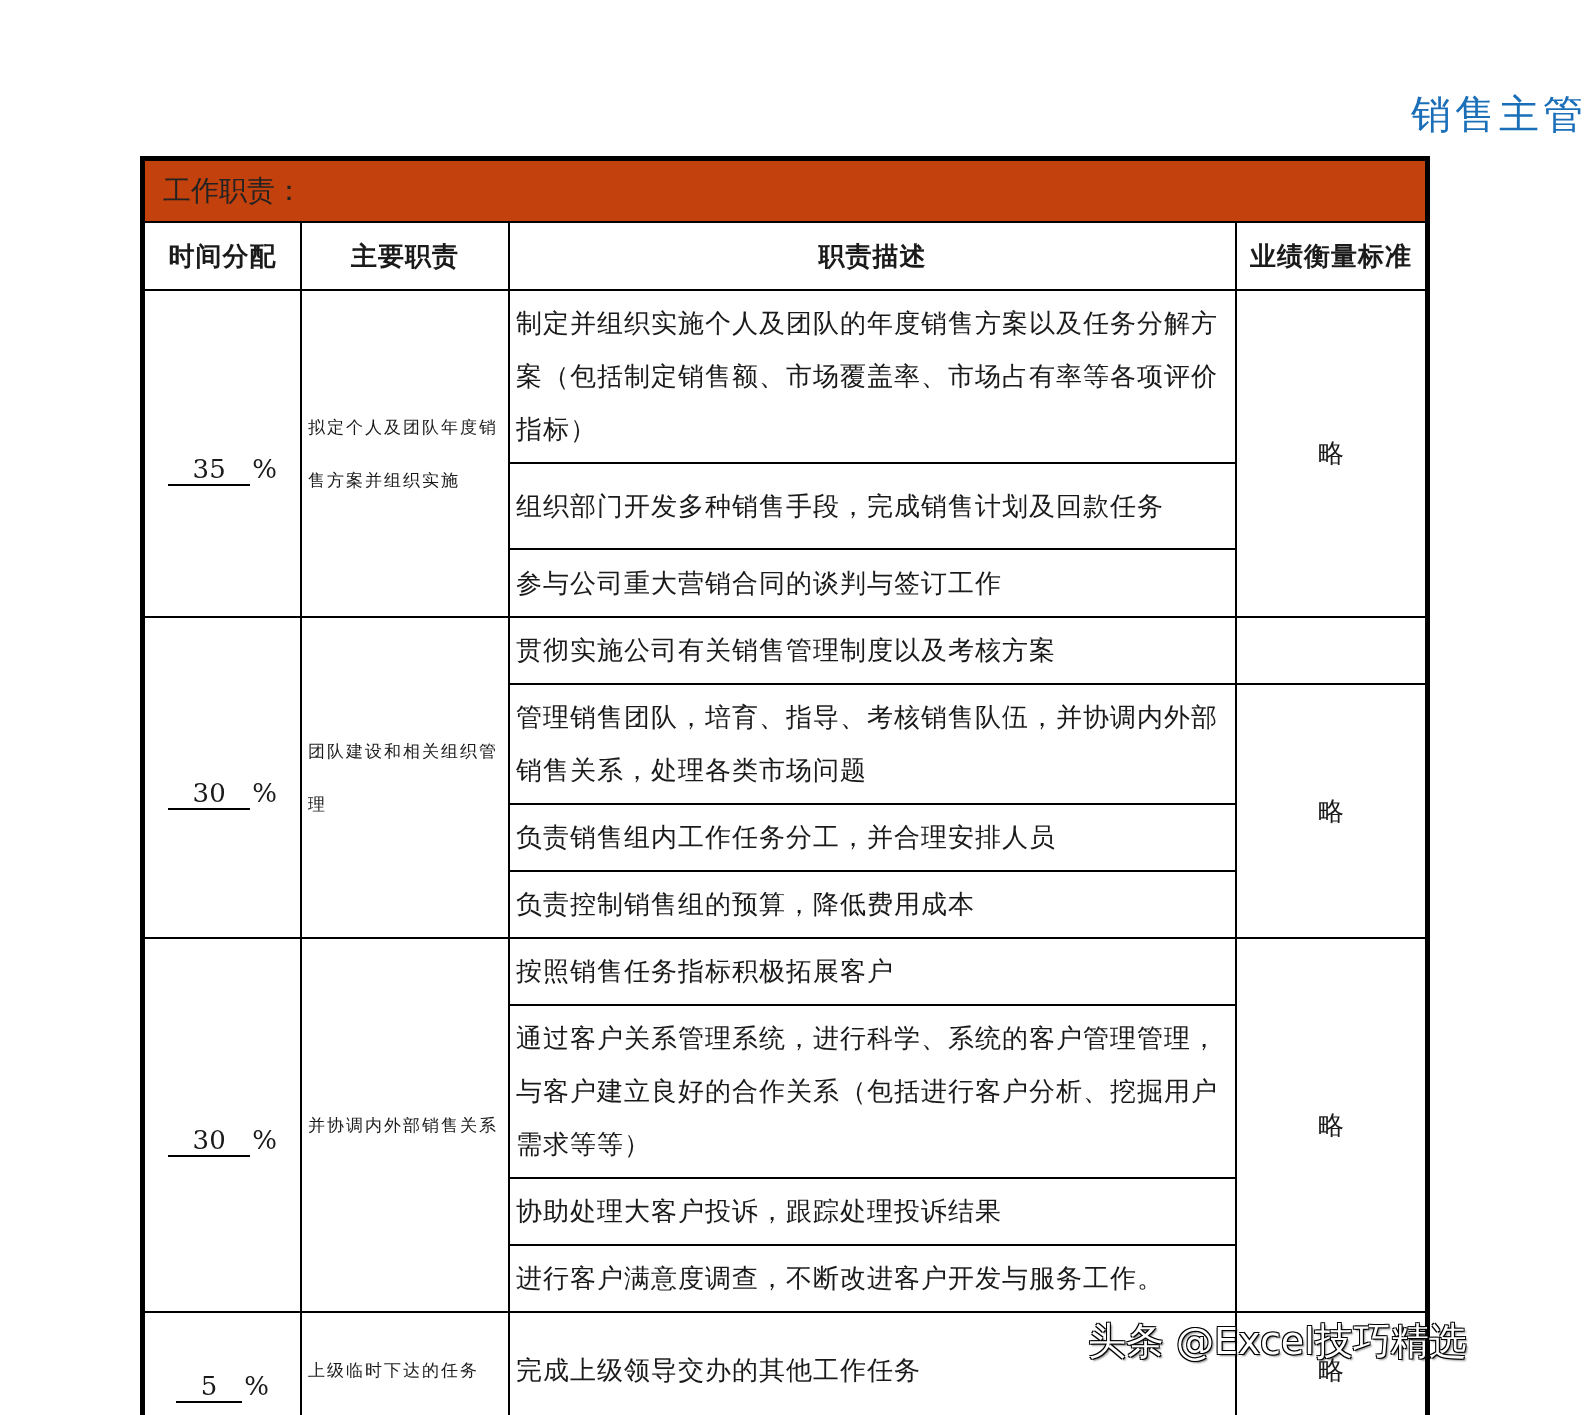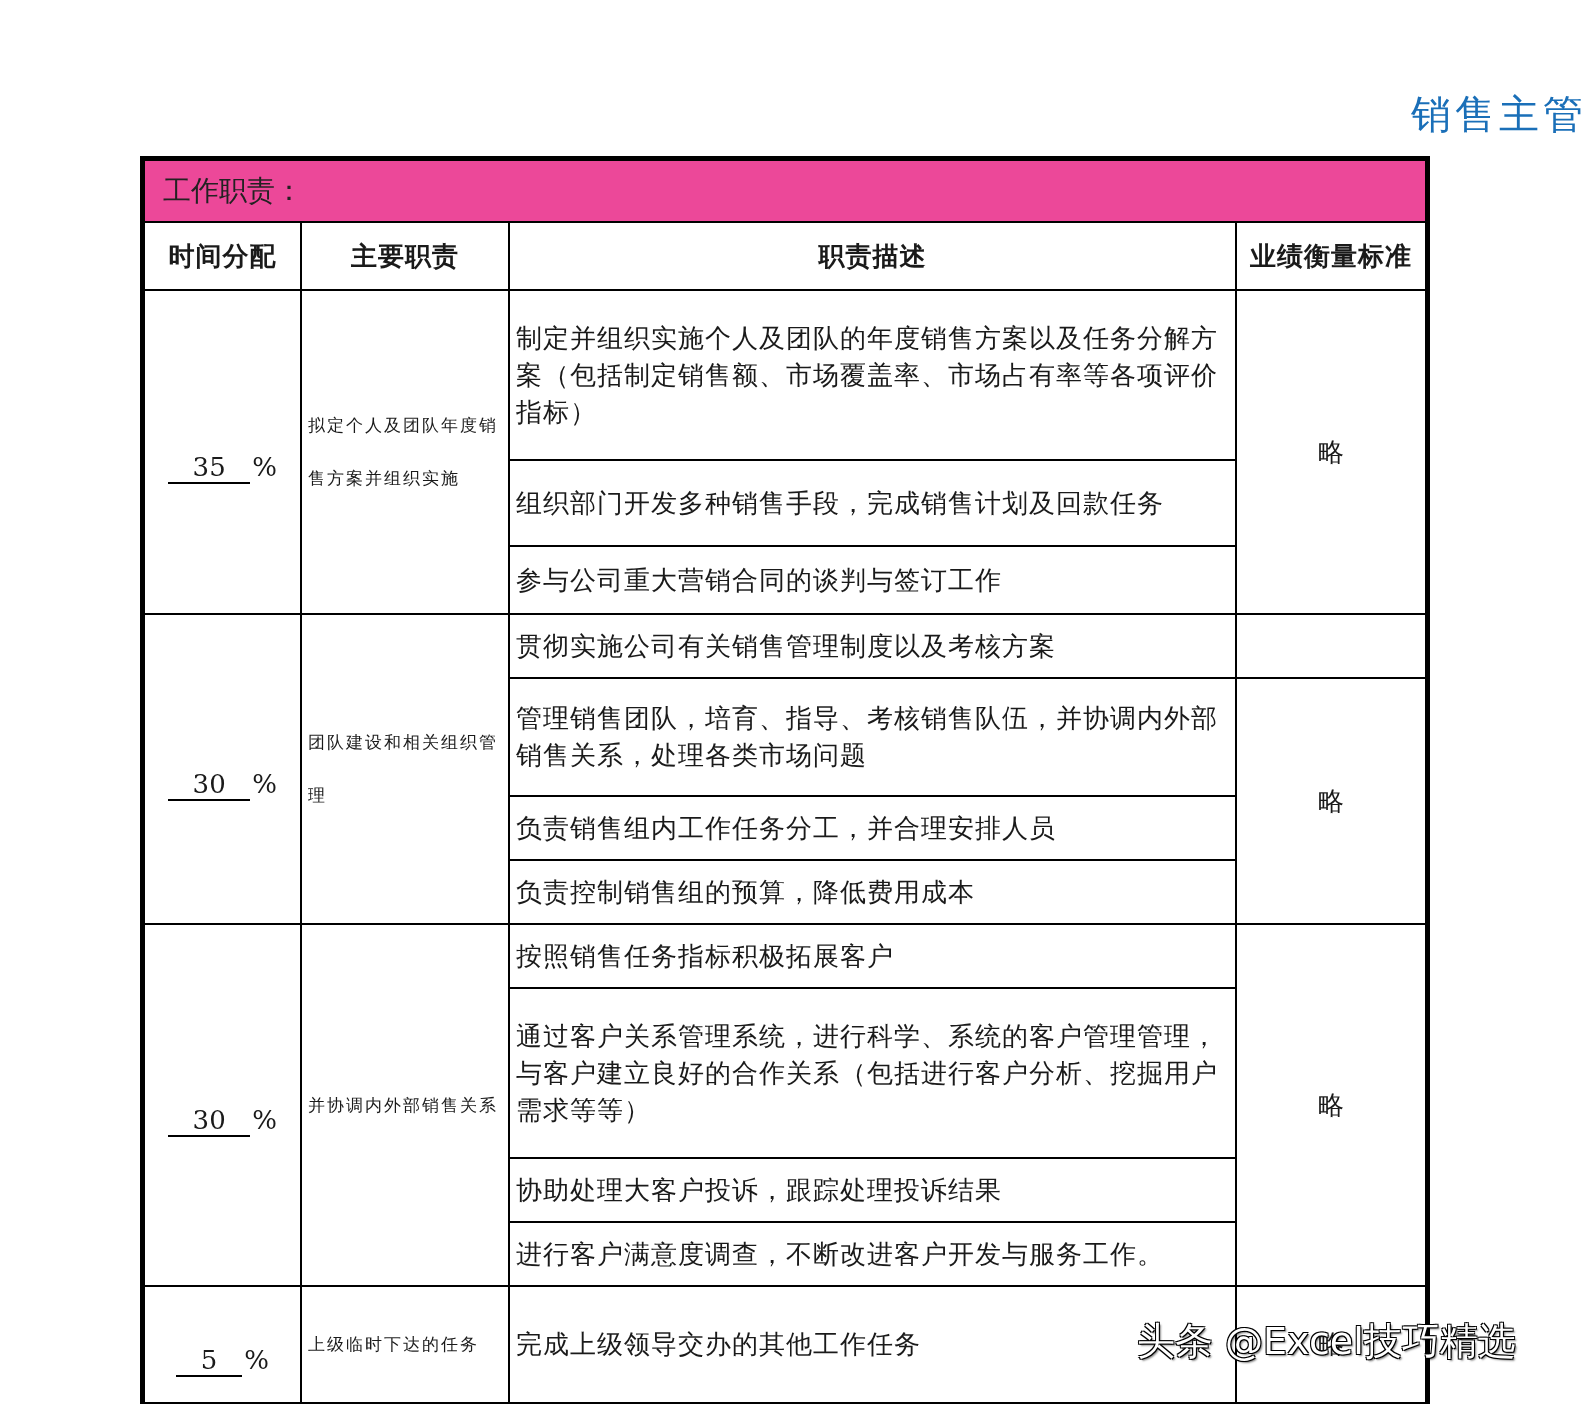--- a/index.html
+++ b/index.html
@@ -12,21 +12,21 @@
       position: absolute; left: 0; top: 84px; width: 1587px;
       text-align: right; font-family: "DejaVu Sans", "Liberation Sans", sans-serif;
       font-size: 40px; color: #1a6fb8; letter-spacing: 4px; line-height: 60px;
     }
     .sheet {
       position: absolute; left: 140px; top: 156px; width: 1290px;
       border-top: 5px solid #000; border-left: 5px solid #000; border-right: 5px solid #000;
       box-sizing: border-box;
     }
     .section-header {
-      height: 62px; background: #ec4899; border-bottom: 2px solid #000;
+      height: 62px; background: #c2410c; border-bottom: 2px solid #000;
       box-sizing: border-box; padding-left: 18px;
       font-family: "DejaVu Sans", "Liberation Sans", sans-serif;
       font-size: 28px; line-height: 60px; color: #222;
     }
     table { border-collapse: collapse; width: 100%; table-layout: fixed; }
     td, th { border: 2px solid #000; padding: 0; vertical-align: middle; }
     tr > *:first-child { border-left: none; }
     tr > *:last-child { border-right: none; }
     thead th {
       height: 66px; font-weight: bold; font-size: 26px; text-align: center;
@@ -41,26 +41,26 @@
     .pct-value {
       display: inline-block; width: 82px; text-align: center;
       border-bottom: 2px solid #000; line-height: 30px;
     }
     .pct-sign { margin-left: 2px; }
     .duty-cell {
       font-size: 17px; line-height: 53px; padding: 0 4px 0 6px;
       letter-spacing: 2px; text-align: left;
     }
     .desc-cell {
-      font-size: 26px; line-height: 37px; padding: 6px 4px 6px 6px;
+      font-size: 26px; line-height: 53px; padding: 6px 4px 6px 6px;
       letter-spacing: 1px; text-align: left;
     }
     .kpi-cell { text-align: center; font-size: 26px; }
     .watermark {
-      position: absolute; left: 1137px; top: 1316px;
+      position: absolute; left: 1088px; top: 1316px;
       font-family: "DejaVu Sans", "Liberation Sans", sans-serif;
       font-size: 38px; color: #ffffff; letter-spacing: 0px;
       text-shadow: 1px 1px 0 #000, -1px -1px 0 #000, 1px -1px 0 #000, -1px 1px 0 #000, 2px 2px 2px rgba(0,0,0,0.5);
       white-space: nowrap;
     }
   </style>
 </head>
 <body>
 
 <div class="doc-title">销售主管</div>

